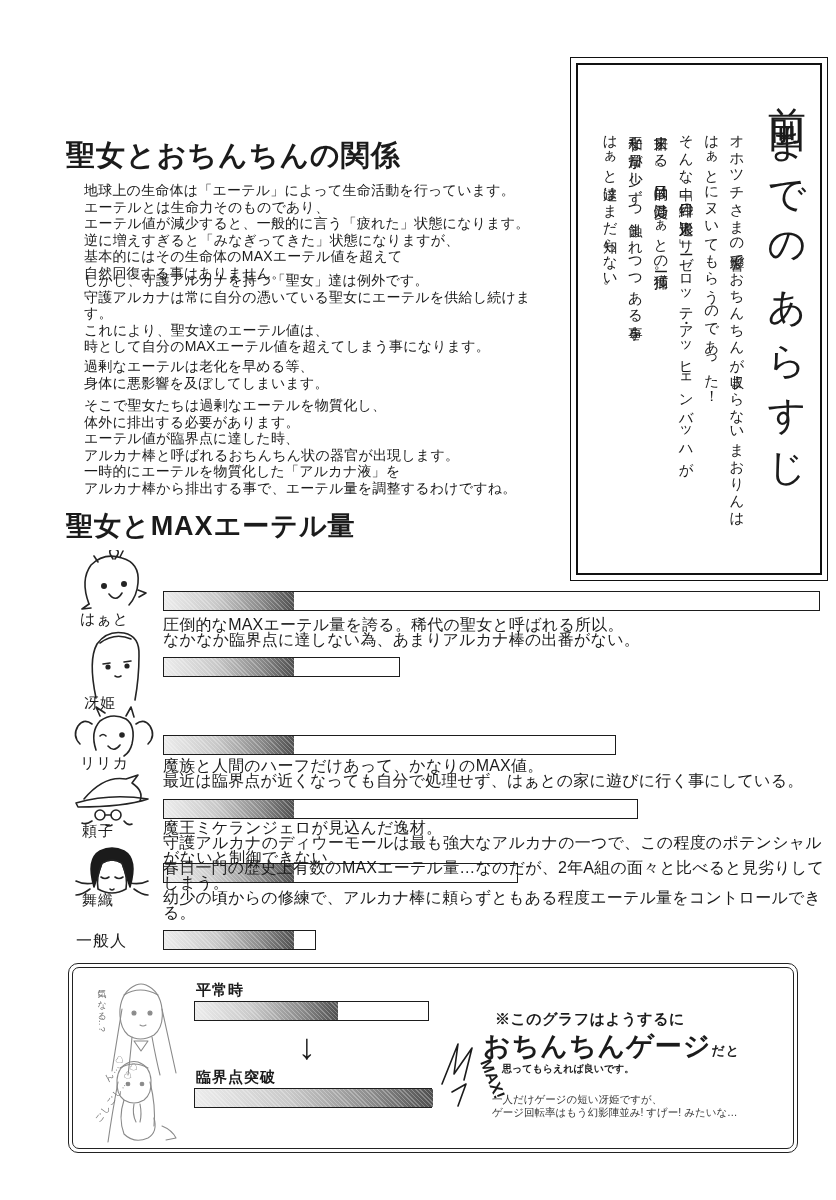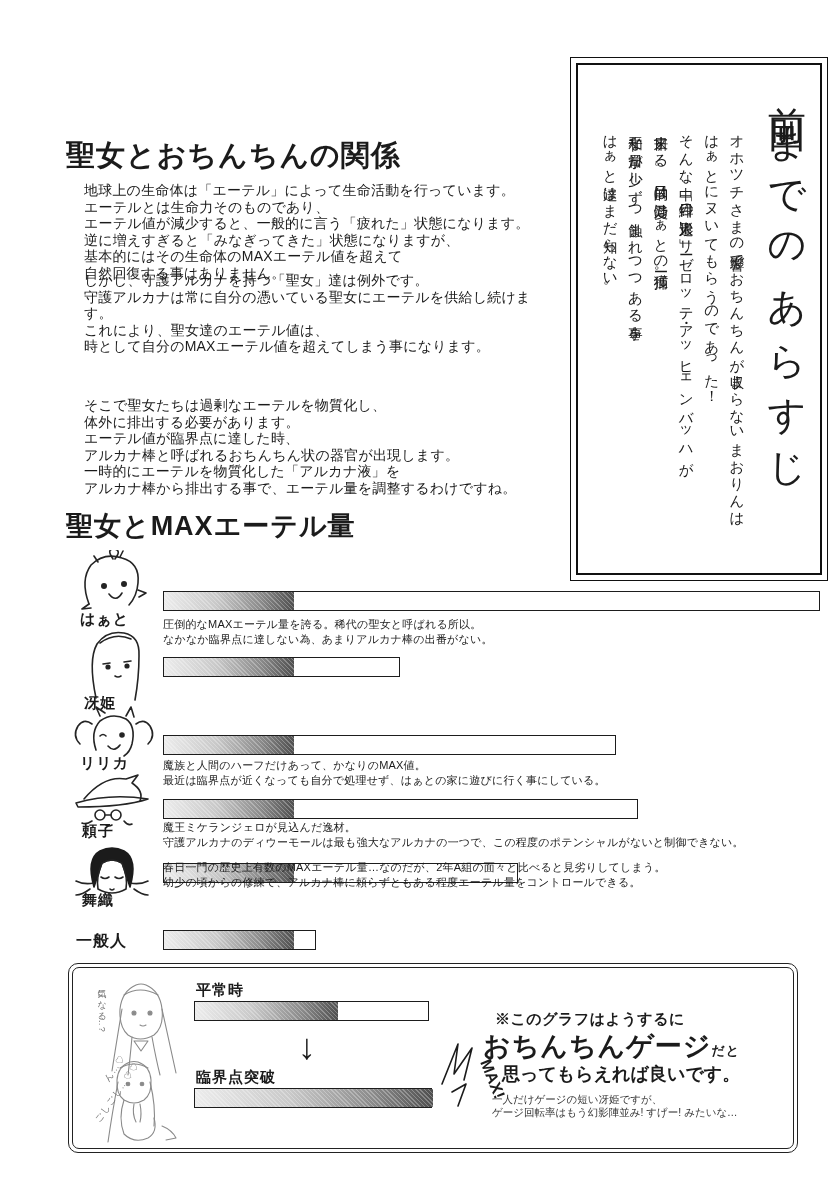--- a/index.html
+++ b/index.html
@@ -13,37 +13,37 @@
              display:flex;flex-direction:row;justify-content:flex-end;overflow:hidden;}
   .syn-body{writing-mode:vertical-rl;font-family:"Liberation Serif",serif;font-size:14.5px;
             line-height:1.75;letter-spacing:.5px;white-space:pre-line;padding:60px 6px 4px 2px;}
   .syn-title{writing-mode:vertical-rl;font-family:"Liberation Serif",serif;font-size:38px;
              letter-spacing:11px;padding:12px 8px 0 6px;}
   
   .h1{left:66px;top:136px;font-size:29px;font-weight:900;letter-spacing:1px;text-align:center;}
   .h2{left:66px;top:508px;font-size:27px;font-weight:900;letter-spacing:1px;text-align:right;}
   .para{left:84px;width:470px;font-size:14px;line-height:16.5px;white-space:pre-line;letter-spacing:.2px;}
   
-  .char-name{font-size:15px;font-weight:bold;letter-spacing:1px;}
+  .char-name{font-size:15px;font-weight:normal;letter-spacing:1px;}
   .gauge{position:absolute;height:20px;border:1.5px solid #1d1d1d;background:#fff;box-sizing:border-box;}
   .gauge .fill{position:absolute;left:0;top:0;bottom:0;
        background:repeating-linear-gradient(45deg,rgba(255,255,255,.28) 0 1px,transparent 1px 3px),
                   linear-gradient(90deg,#ececec 0%,#c9c9c9 40%,#8a8a8a 75%,#4f4f4f 100%);}
-  .desc{position:absolute;font-size:11px;line-height:15px;white-space:pre-line;letter-spacing:.2px;}
+  .desc{position:absolute;font-size:16px;line-height:15px;white-space:pre-line;letter-spacing:.2px;}
   svg.portrait path, svg.portrait circle, svg.portrait ellipse, svg.portrait line, svg.portrait polyline
       {fill:none;stroke:#242424;stroke-width:1.6;stroke-linecap:round;stroke-linejoin:round;}
   
   .gbox-outer{left:68px;top:963px;width:730px;height:190px;border:1.5px solid #222;border-radius:10px;box-sizing:border-box;}
   .gbox-inner{position:absolute;left:3px;top:3px;right:3px;bottom:3px;border:1px solid #222;border-radius:7px;}
   .glabel{position:absolute;font-size:15px;font-weight:bold;letter-spacing:1px;}
   .big-arrow{position:absolute;font-size:36px;font-weight:bold;}
   .note-pre{position:absolute;font-size:15px;font-weight:bold;letter-spacing:.5px;margin-left:8px;}
   .note-big{position:absolute;font-size:27px;font-weight:900;letter-spacing:1px;font-family:Liberation Mono, monospace;}
   .note-suffix{font-size:13px;font-weight:bold;}
-  .note-l2{position:absolute;font-size:18px;font-weight:bold;}
+  .note-l2{position:absolute;font-size:10px;font-weight:bold;}
   .footnote{position:absolute;font-size:10.5px;line-height:13px;white-space:pre-line;color:#333;}
   .scribble{position:absolute;color:#777;font-size:9px;writing-mode:vertical-rl;letter-spacing:1px;}
   .scribble2{position:absolute;color:#777;font-size:9px;transform:rotate(-55deg);letter-spacing:1px;}
   svg.doodle path, svg.doodle circle, svg.doodle ellipse, svg.doodle polyline
       {fill:none;stroke:#8a8a8a;stroke-width:1.1;stroke-linecap:round;stroke-linejoin:round;}
   .maxsvg text{font-family:"Liberation Sans",sans-serif;font-weight:bold;font-size:16px;fill:#1b1b1b;}
   .maxsvg polyline{fill:none;stroke:#1b1b1b;stroke-width:1.6;stroke-linecap:round;stroke-linejoin:round;}
 </style>
 </head>
 <body>
@@ -66,20 +66,22 @@
   <div class="abs para" style="top:182px">地球上の生命体は「エーテル」によって生命活動を行っています。
 エーテルとは生命力そのものであり、
 エーテル値が減少すると、一般的に言う「疲れた」状態になります。
 逆に増えすぎると「みなぎってきた」状態になりますが、
 基本的にはその生命体のMAXエーテル値を超えて
 自然回復する事はありません。</div>
   <div class="abs para" style="top:272px">しかし、守護アルカナを持つ「聖女」達は例外です。
 守護アルカナは常に自分の憑いている聖女にエーテルを供給し続けます。
 これにより、聖女達のエーテル値は、
 時として自分のMAXエーテル値を超えてしまう事になります。</div>
+  <div class="abs para" style="top:358px">過剰なエーテルは老化を早める等、
+身体に悪影響を及ぼしてしまいます。</div>
   <div class="abs para" style="top:397px">そこで聖女たちは過剰なエーテルを物質化し、
 体外に排出する必要があります。
 エーテル値が臨界点に達した時、
 アルカナ棒と呼ばれるおちんちん状の器官が出現します。
 一時的にエーテルを物質化した「アルカナ液」を
 アルカナ棒から排出する事で、エーテル量を調整するわけですね。</div>
 
   <div class="abs h2">聖女とMAXエーテル量</div>
 
   <svg class="abs portrait" style="left:76px;top:550px" width="74" height="64" viewBox="0 0 74 64">

